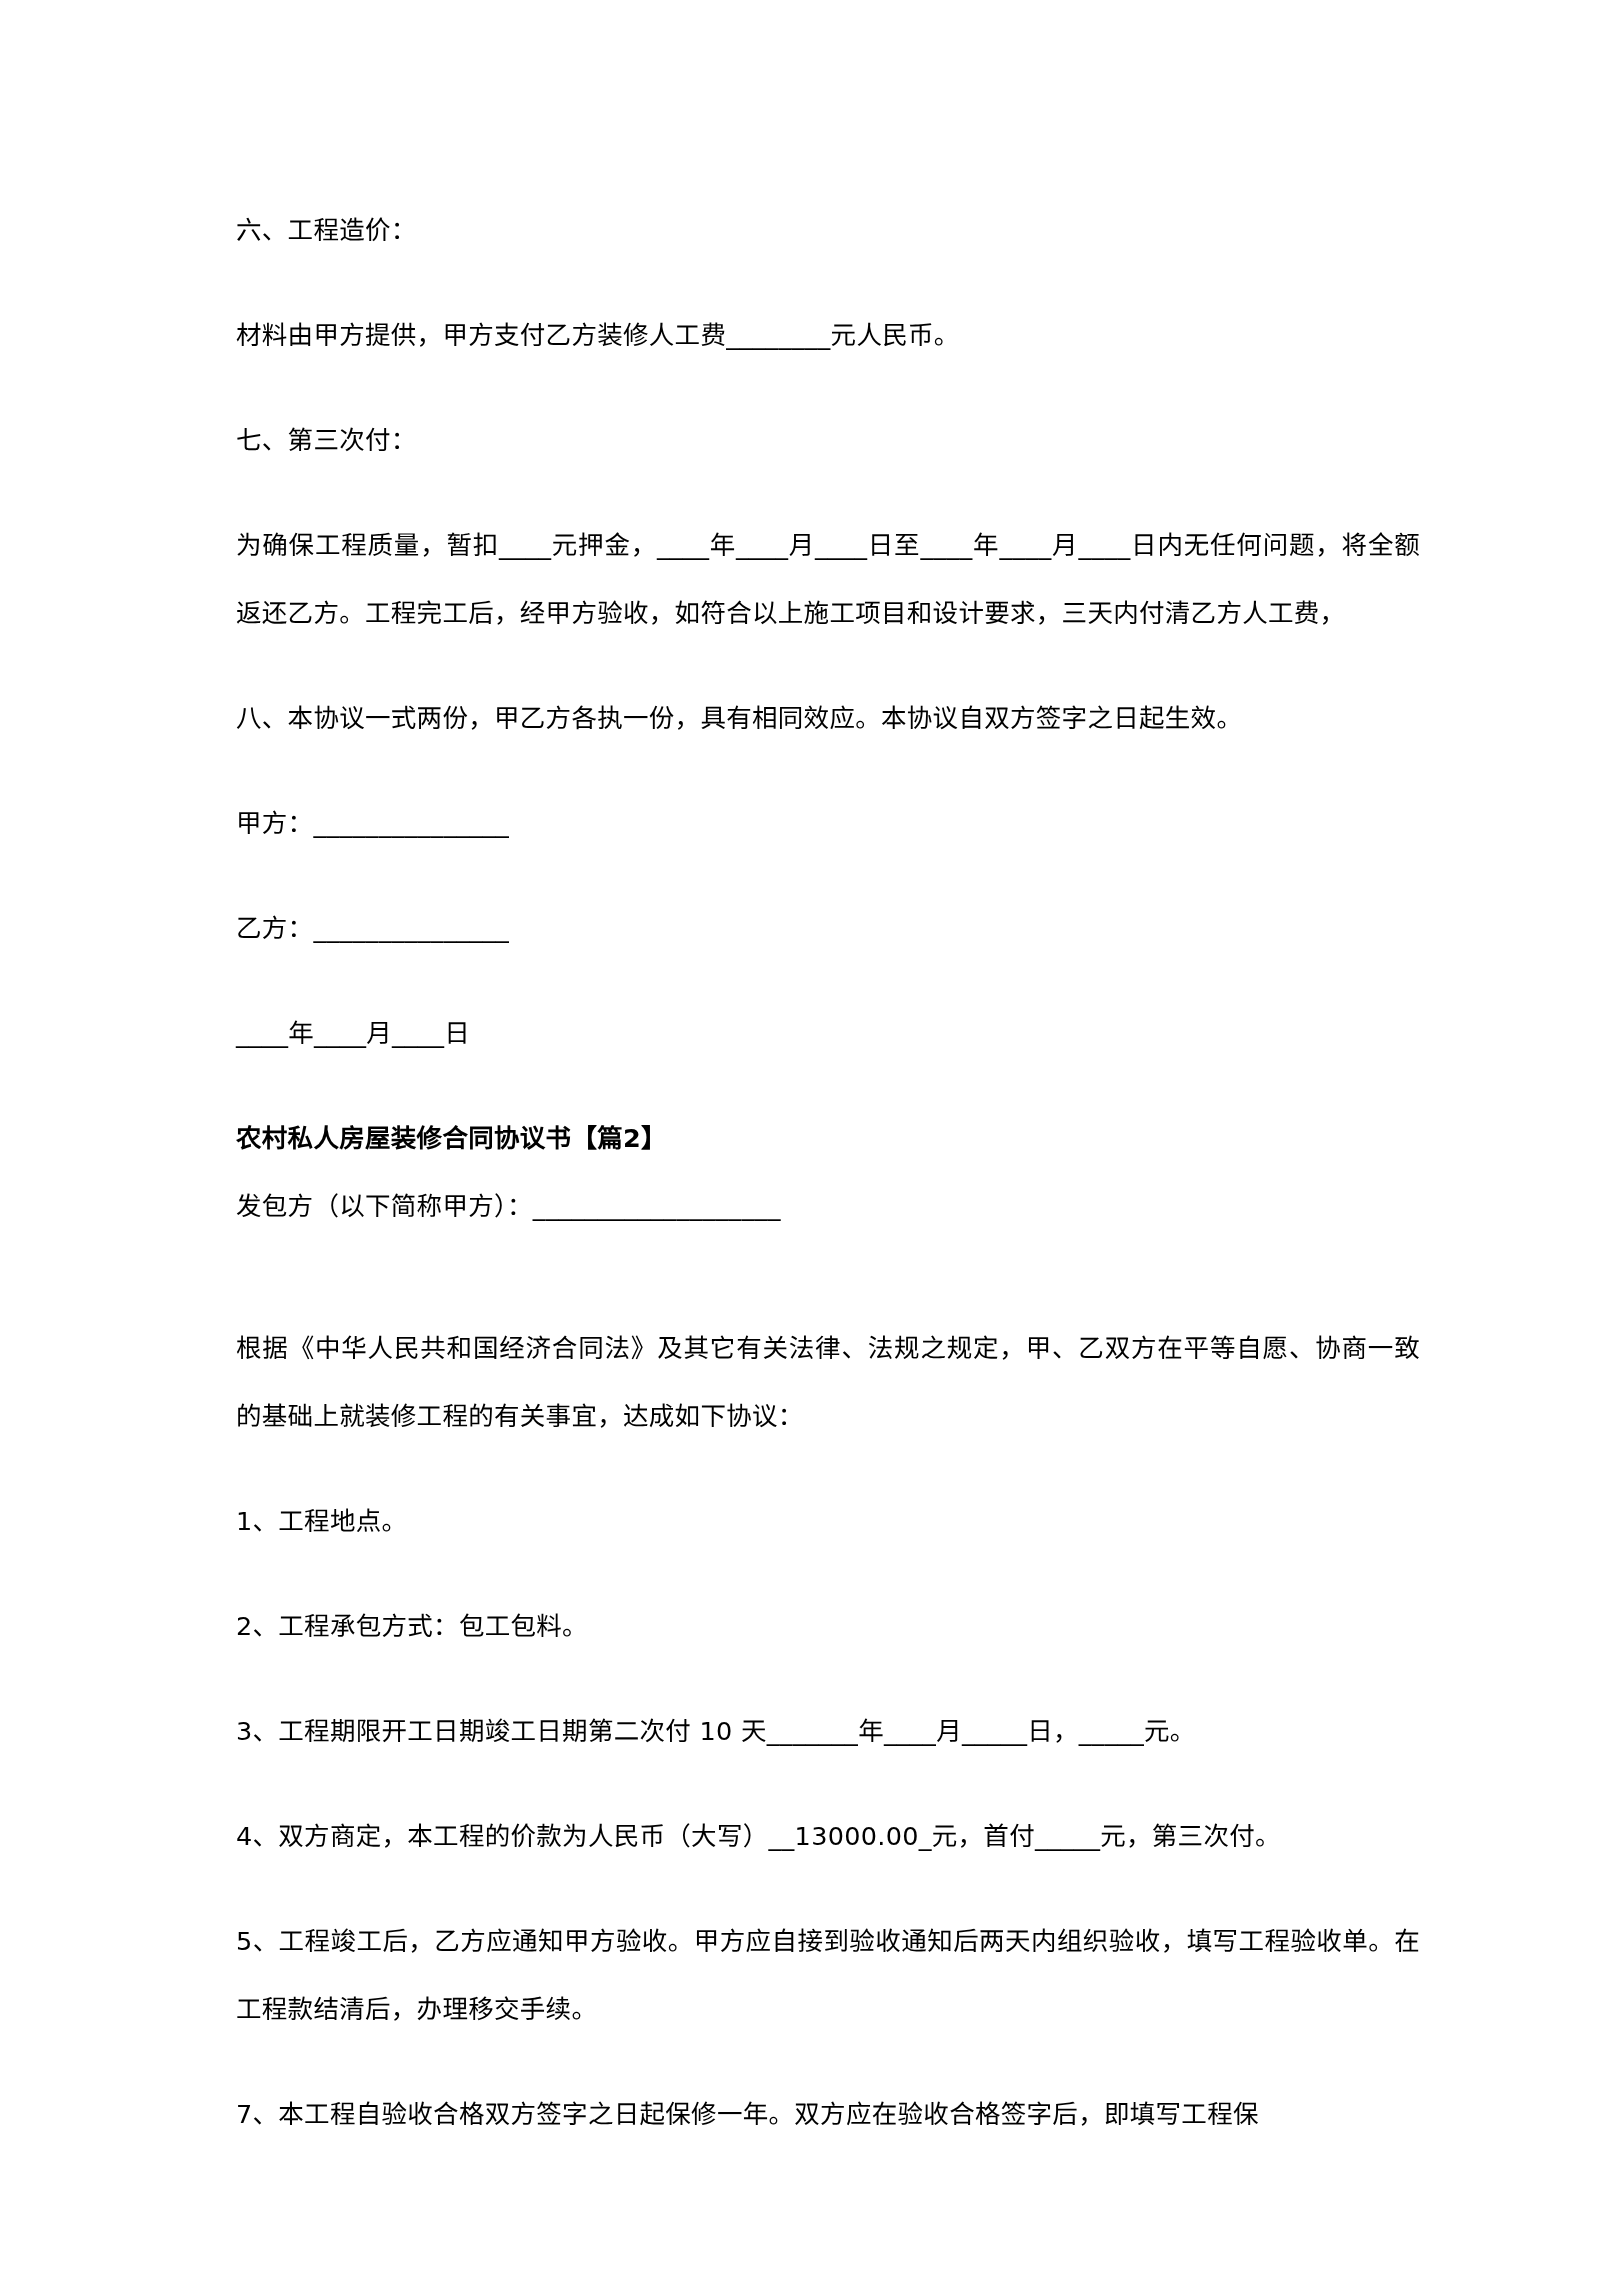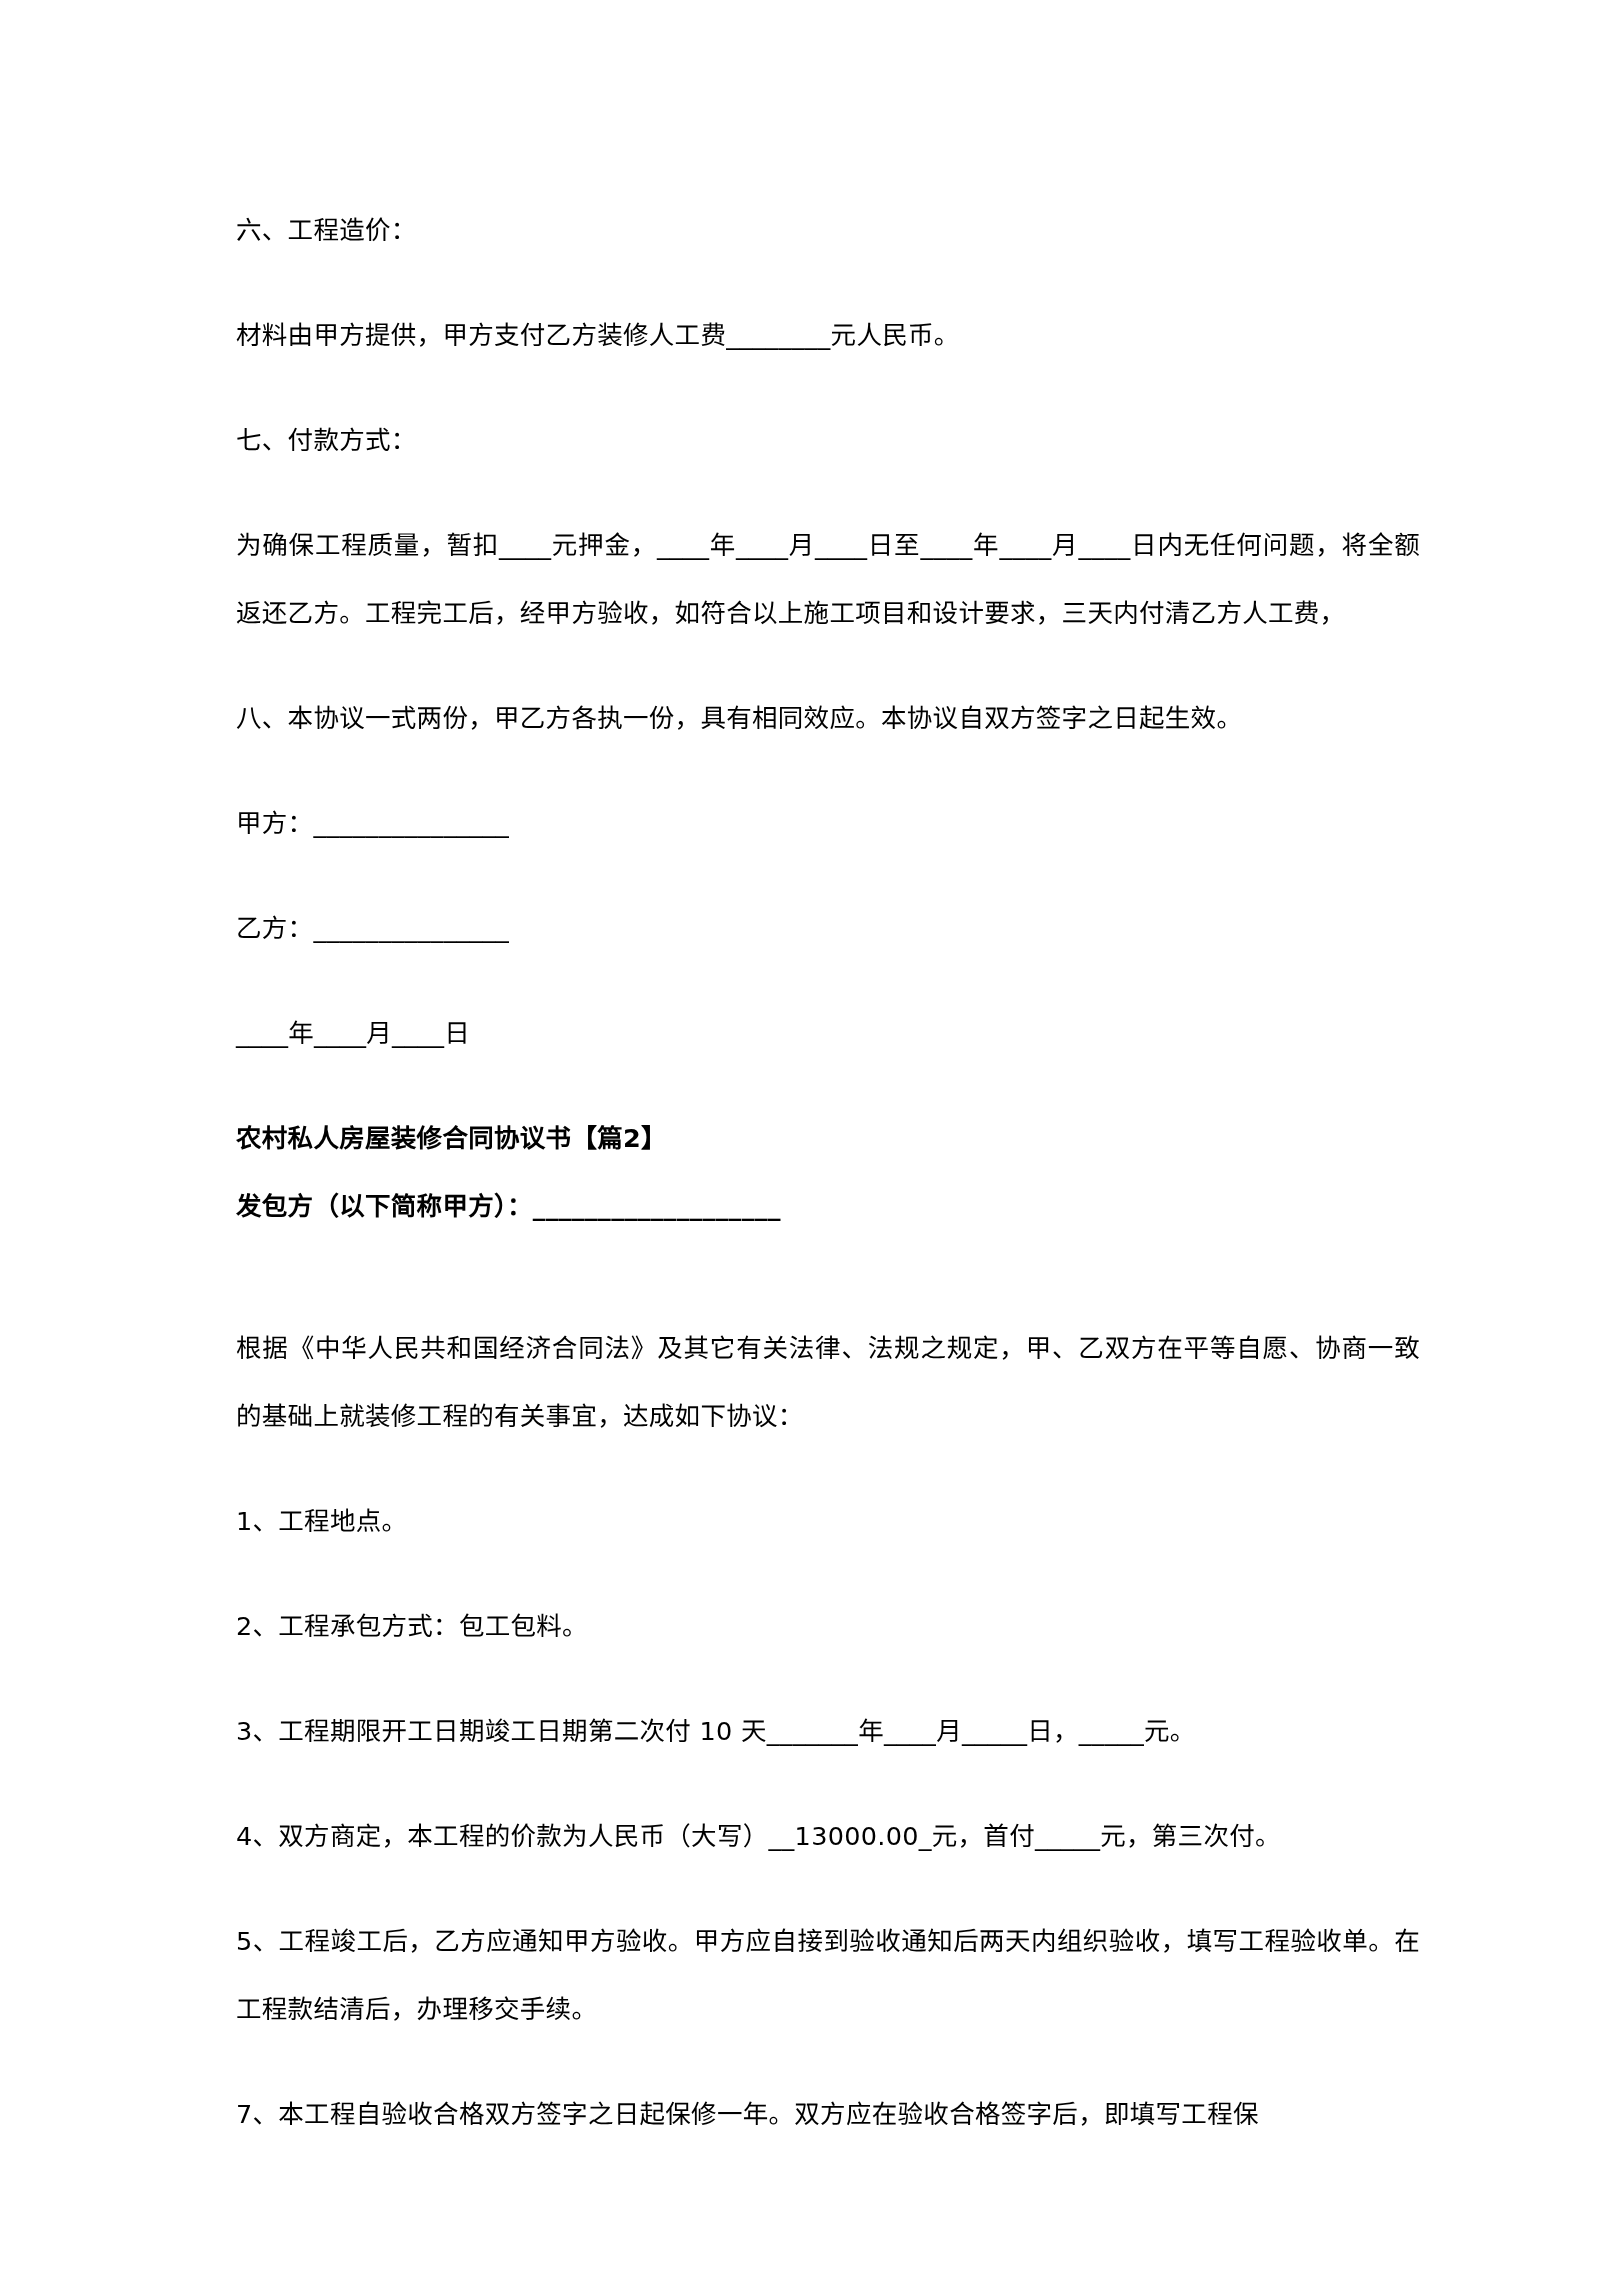--- a/index.html
+++ b/index.html
@@ -38,37 +38,36 @@
     height: 37px;
   }
   .heading2 {
     font-weight: bold;
     font-size: 25.5px;
     line-height: 68px;
     margin: 0;
   }
   .lead {
     padding-left: 14.4px;
-    font-weight: bold;
   }
   
 </style>
 </head>
 <body>
 
 <div class="page">
   <div class="doc">
 
     <p class="para">六、工程造价：</p>
     <div class="blank-space"></div>
 
     <p class="para">材料由甲方提供，甲方支付乙方装修人工费________元人民币。</p>
     <div class="blank-space"></div>
 
-    <p class="para">七、付款方式：</p>
+    <p class="para">七、第三次付：</p>
     <div class="blank-space"></div>
 
     <p class="para">为确保工程质量，暂扣____元押金，____年____月____日至____年____月____日内无任何问题，将全额返还乙方。工程完工后，经甲方验收，如符合以上施工项目和设计要求，三天内付清乙方人工费，</p>
     <div class="blank-space"></div>
 
     <p class="para">八、本协议一式两份，甲乙方各执一份，具有相同效应。本协议自双方签字之日起生效。</p>
     <div class="blank-space"></div>
 
     <p class="para">甲方：_______________</p>
     <div class="blank-space"></div>

